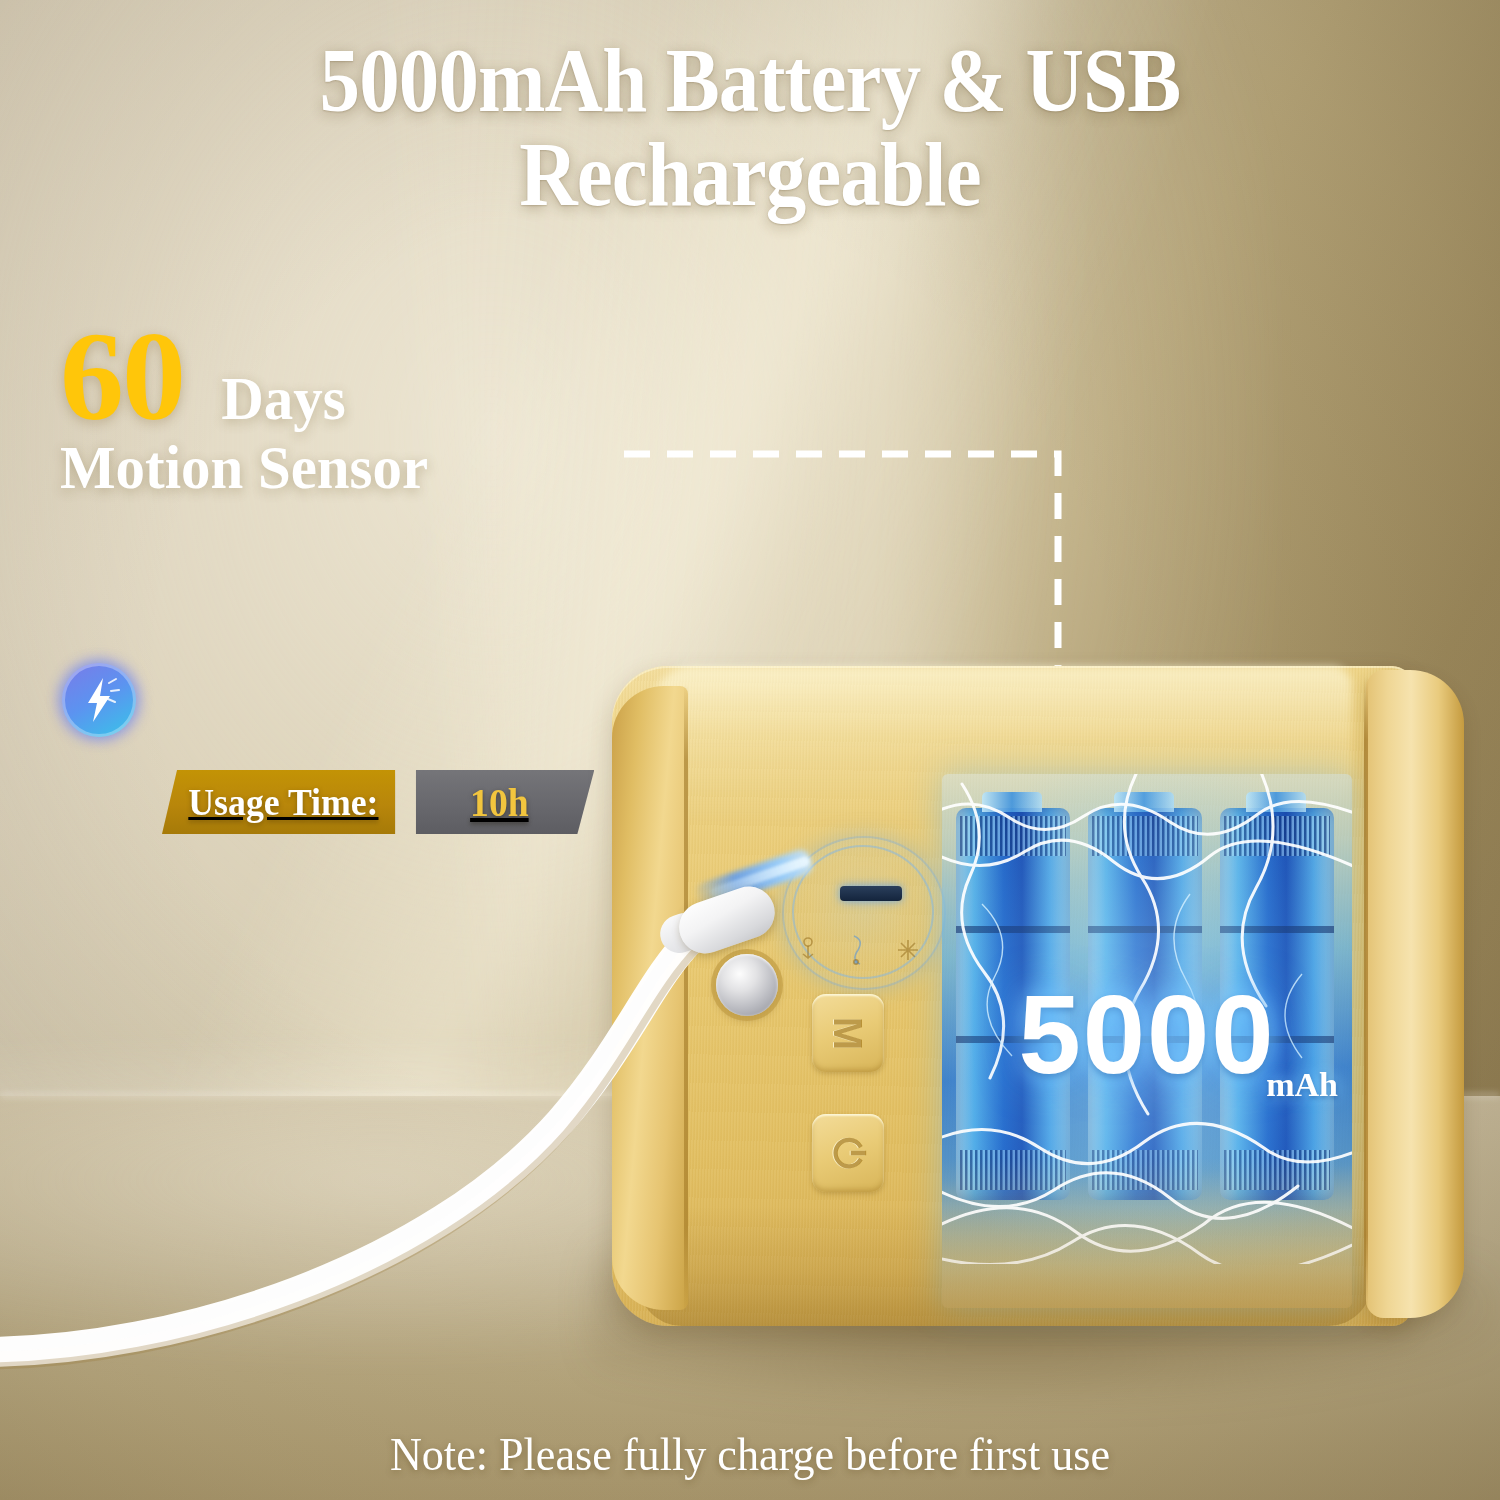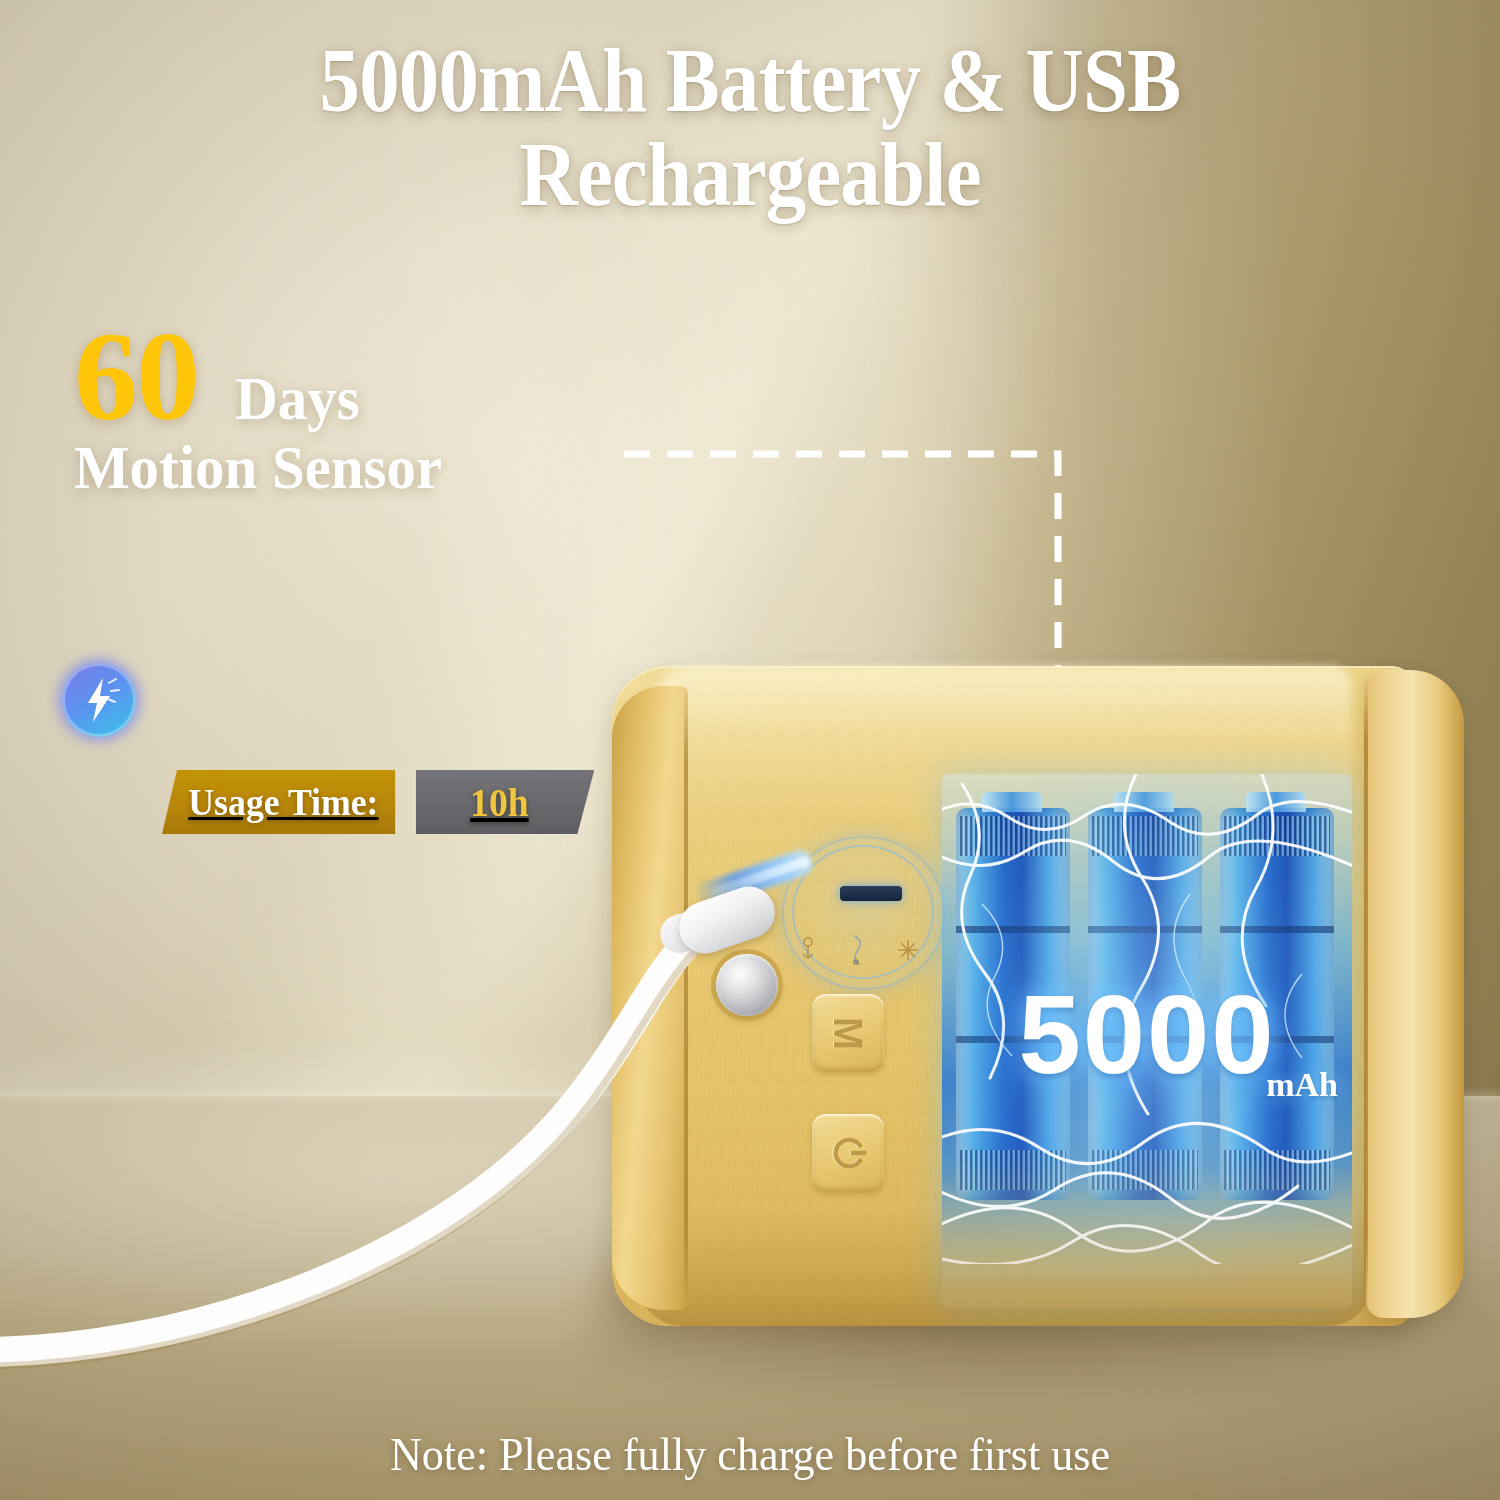--- a/index.html
+++ b/index.html
@@ -114,21 +114,21 @@
     line-height: 1.02;
     letter-spacing: -1px;
     transform: scaleX(0.88);
     text-shadow: 0 3px 14px rgba(90,70,30,0.33), 0 1px 2px rgba(90,70,30,0.25);
   }
   .headline .l2 { display: block; }
 
   
   .days-block {
     position: absolute;
-    left: 74px; top: 312px;
+    left: 60px; top: 312px;
     width: 560px;
   }
   .days-row1 {
     display: flex;
     align-items: baseline;
     height: 118px;
   }
   .num-60 {
     font-family: "Liberation Serif", serif;
     font-weight: bold;

